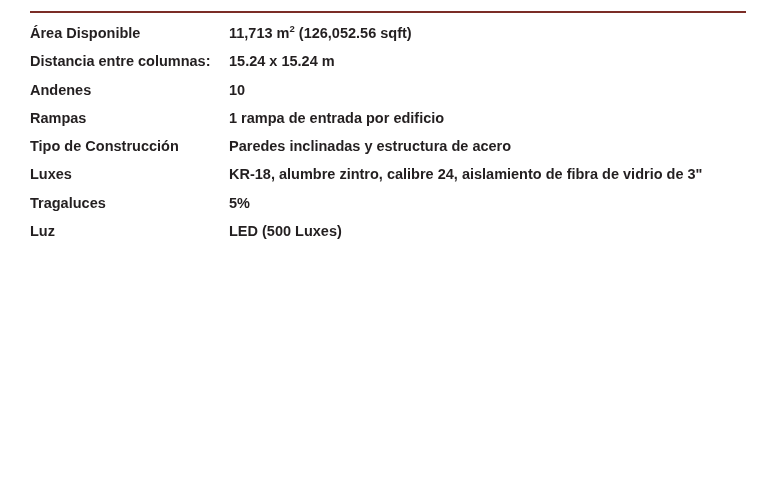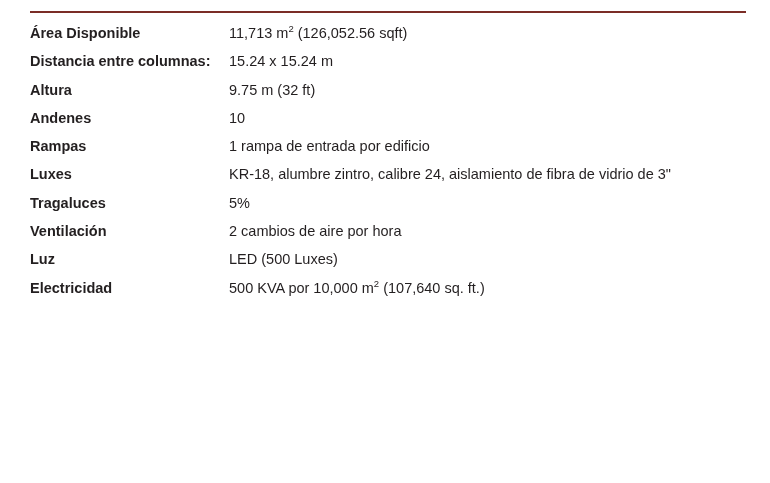--- a/index.html
+++ b/index.html
@@ -46,24 +46,24 @@
   }
   td.label {
     width: 193px;
     font-weight: bold;
     color: #231f20;
     padding-right: 6px;
     white-space: normal;
   }
   td.value {
     color: #231f20;
-    font-weight: normal;
+    font-weight: bold;
   }
   td.value.bold {
-    font-weight: normal;
+    font-weight: bold;
   }
   sup {
     font-size: 9.5px;
     vertical-align: super;
     line-height: 0;
   }
 </style>
 </head>
 <body>
 
@@ -75,47 +75,39 @@
     <tbody>
       <tr>
         <td class="label">Área Disponible</td>
         <td class="value bold"><span>11,713 m</span><sup>2</sup><span> (126,052.56 sqft)</span></td>
       </tr>
       <tr>
         <td class="label">Distancia entre columnas:</td>
         <td class="value"><span>15.24  x 15.24 m</span><sup></sup><span></span></td>
       </tr>
       <tr>
-        <td class="label">Altura</td>
-        <td class="value"><span>9.75 m (32 ft)</span><sup></sup><span></span></td>
-      </tr>
-      <tr>
         <td class="label">Andenes</td>
         <td class="value"><span>10</span><sup></sup><span></span></td>
       </tr>
       <tr>
         <td class="label">Rampas</td>
         <td class="value"><span>1 rampa de entrada por edificio</span><sup></sup><span></span></td>
+      </tr>
+      <tr>
+        <td class="label">Tipo de Construcción</td>
+        <td class="value"><span>Paredes inclinadas y estructura de acero</span><sup></sup><span></span></td>
       </tr>
       <tr>
         <td class="label">Luxes</td>
         <td class="value"><span>KR-18, alumbre zintro, calibre 24, aislamiento de fibra de vidrio de 3"</span><sup></sup><span></span></td>
       </tr>
       <tr>
         <td class="label">Tragaluces</td>
         <td class="value"><span>5%</span><sup></sup><span></span></td>
       </tr>
       <tr>
-        <td class="label">Ventilación</td>
-        <td class="value"><span>2 cambios de aire por hora</span><sup></sup><span></span></td>
-      </tr>
-      <tr>
         <td class="label">Luz</td>
         <td class="value"><span>LED (500 Luxes)</span><sup></sup><span></span></td>
-      </tr>
-      <tr>
-        <td class="label">Electricidad</td>
-        <td class="value"><span>500 KVA por 10,000 m</span><sup>2</sup><span> (107,640 sq. ft.)</span></td>
       </tr>
     </tbody>
   </table>
 
 </div>
 
 </body></html>

